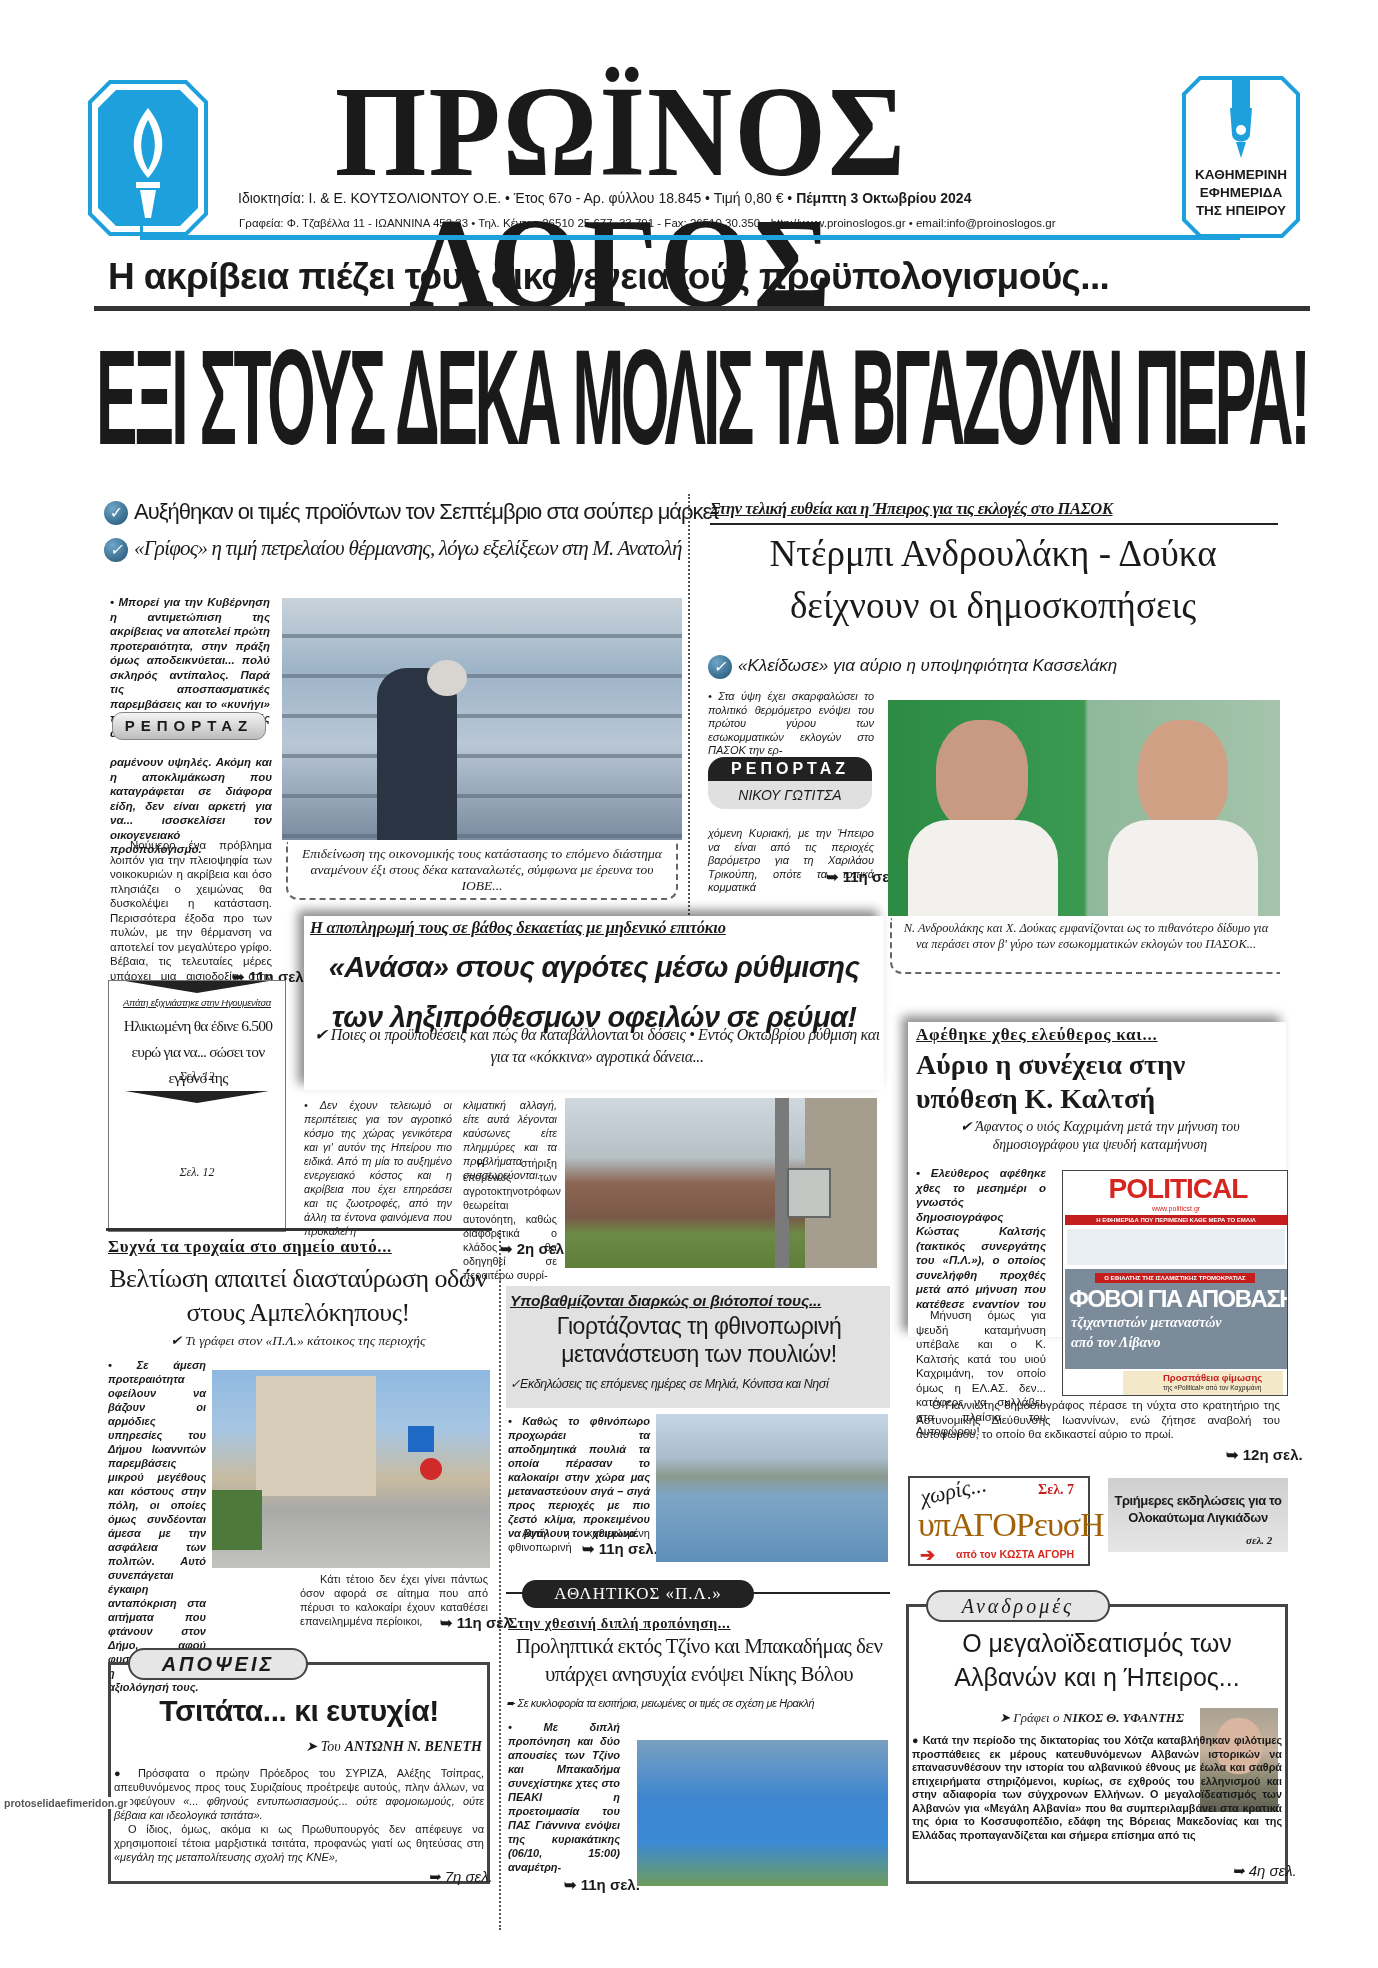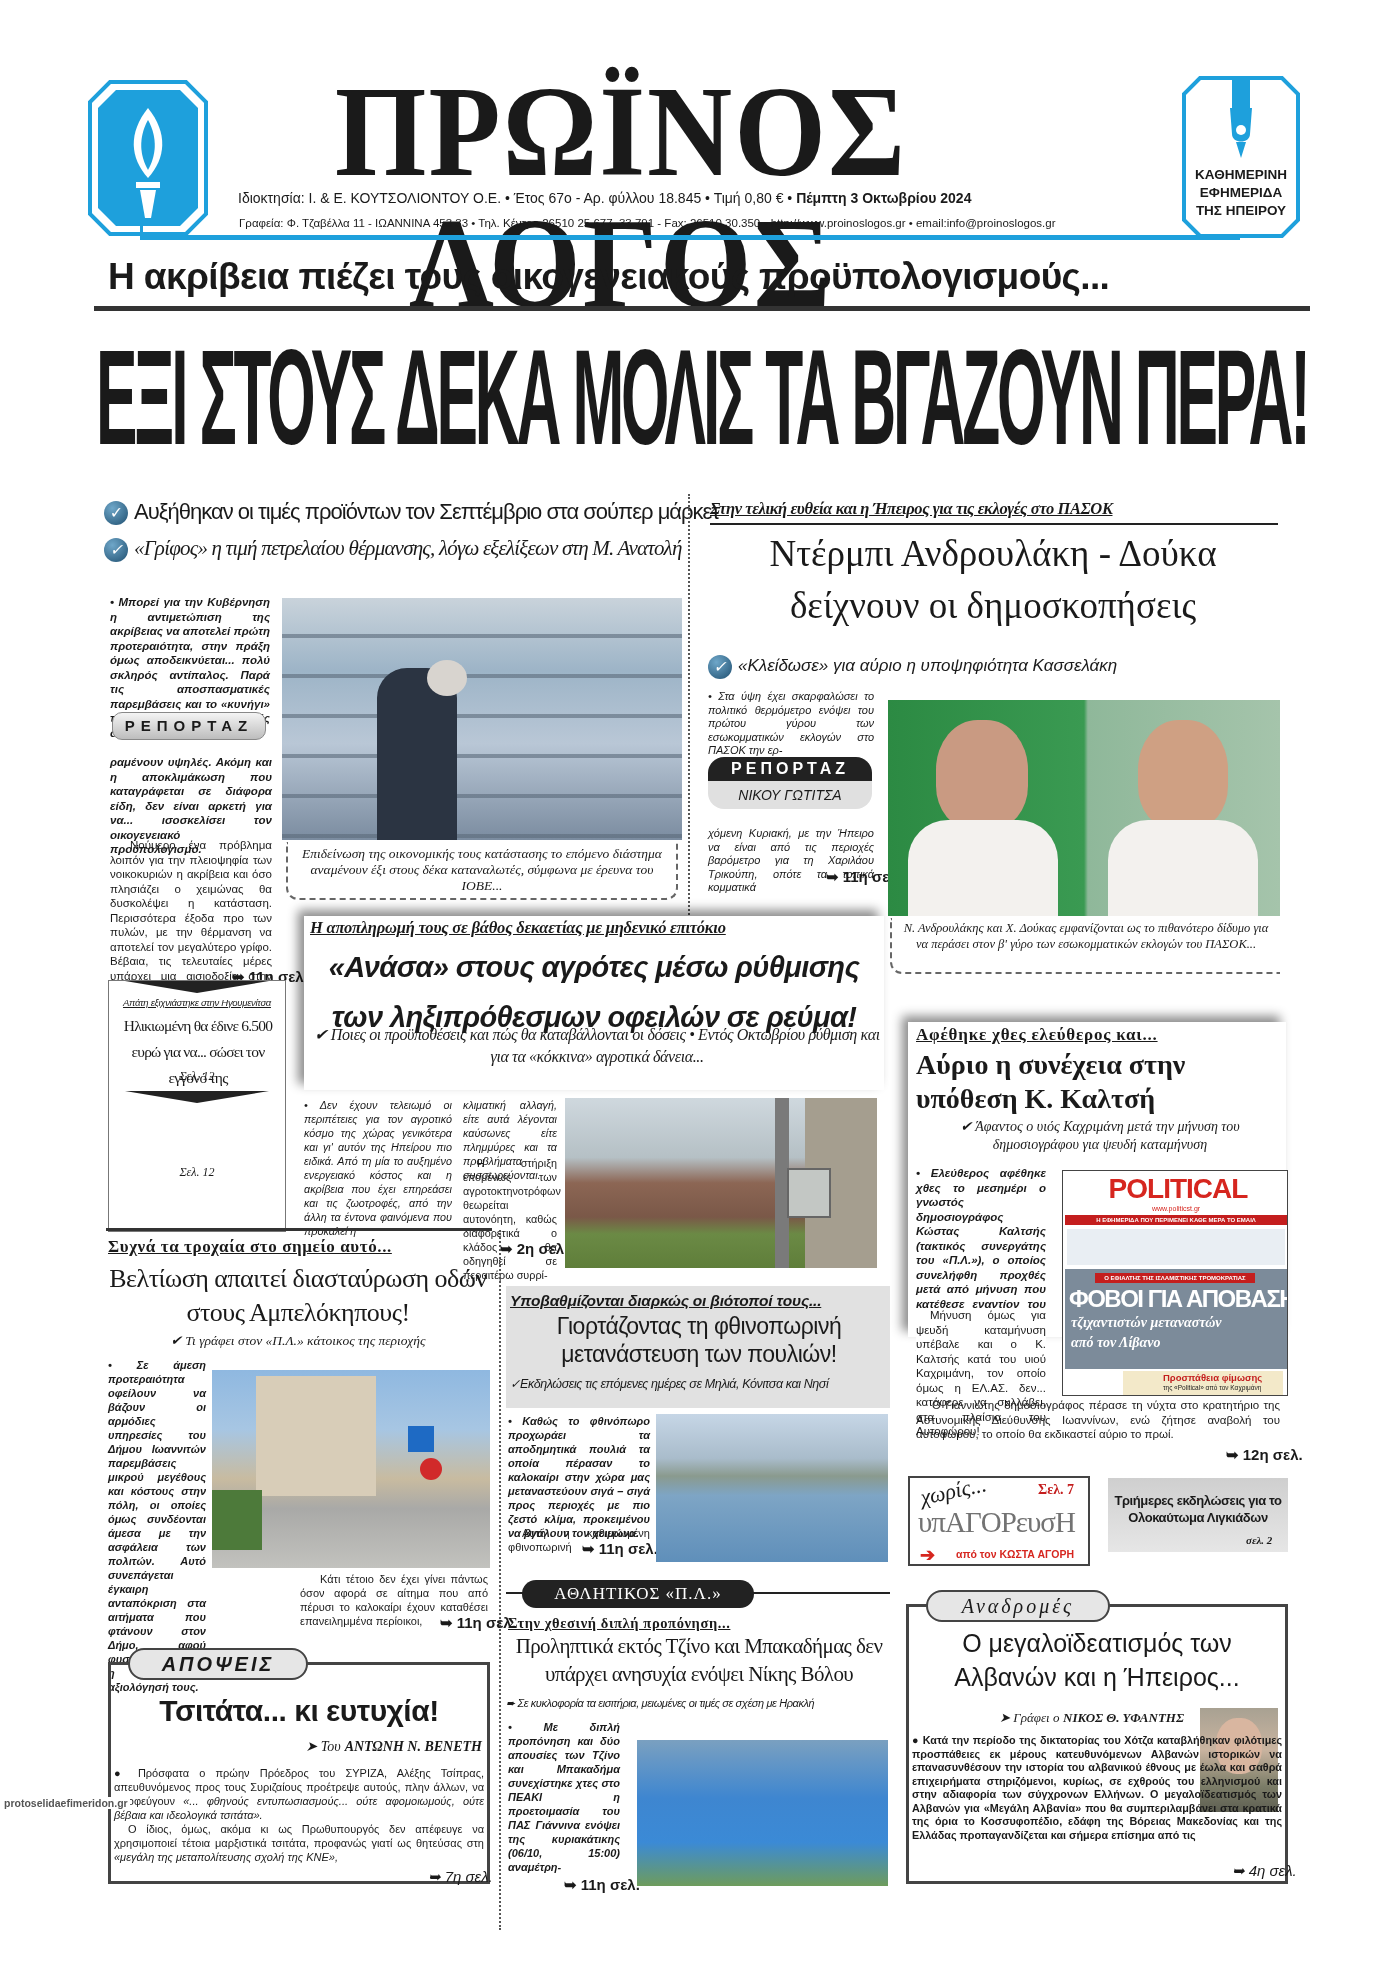--- a/index.html
+++ b/index.html
@@ -162,21 +162,21 @@
   </div>
   <div class="abs" style="left:60px;top:200px;width:160px;height:24px;background:#f3e9c9;">
     <div class="abs bold" style="left:40px;top:1px;font-size:9.5px;color:#c41e1e;white-space:nowrap;">Προσπάθεια φίμωσης</div>
     <div class="abs" style="left:40px;top:13px;font-size:6.5px;white-space:nowrap;">της «Political» από τον Καχριμάνη</div>
   </div>
 </div>
 
 <div class="abs" style="left:908px;top:1476px;width:182px;height:90px;border:2px solid #444;background:#fff;">
   <div class="abs serif it" style="left:10px;top:0;font-size:22px;transform:rotate(-12deg);">χωρίς...</div>
   <div class="abs serif bold" style="left:128px;top:4px;font-size:14px;color:#c41e1e;">Σελ. 7</div>
-  <div class="abs serif" style="left:8px;top:28px;font-size:29px;letter-spacing:-1px;color:#737373;">υπΑΓΟΡευσΗ</div>
+  <div class="abs serif" style="left:8px;top:28px;font-size:34px;letter-spacing:-1px;color:#a16207;">υπΑΓΟΡευσΗ</div>
   <div class="abs bold" style="left:10px;top:66px;font-size:18px;color:#d6261f;">➔</div>
   <div class="abs bold" style="left:46px;top:70px;font-size:10.5px;color:#d6261f;white-space:nowrap;">από τον ΚΩΣΤΑ ΑΓΟΡΗ</div>
 </div>
 <div class="abs" style="left:1108px;top:1478px;width:180px;height:74px;background:linear-gradient(#cfcfcf,#e6e6e6);">
   <div class="abs bold" style="left:6px;top:14px;width:168px;text-align:center;font-size:13px;line-height:17px;letter-spacing:-0.4px;">Τριήμερες εκδηλώσεις για το Ολοκαύτωμα Λιγκιάδων</div>
   <div class="abs serif it bold" style="left:138px;top:56px;font-size:11px;">σελ. 2</div>
 </div>
 
 <div class="abs" style="left:106px;top:1228px;width:386px;height:3px;background:#333;"></div>
 <div class="abs dotted-v" style="left:499px;top:1230px;height:700px;"></div>

